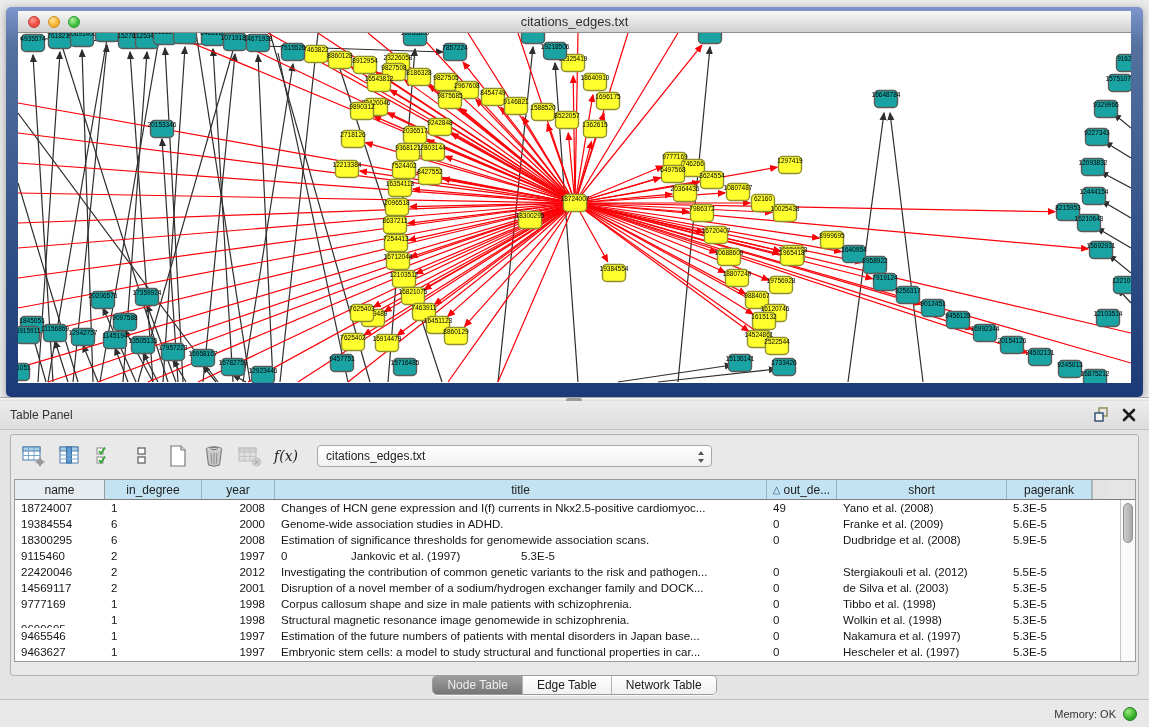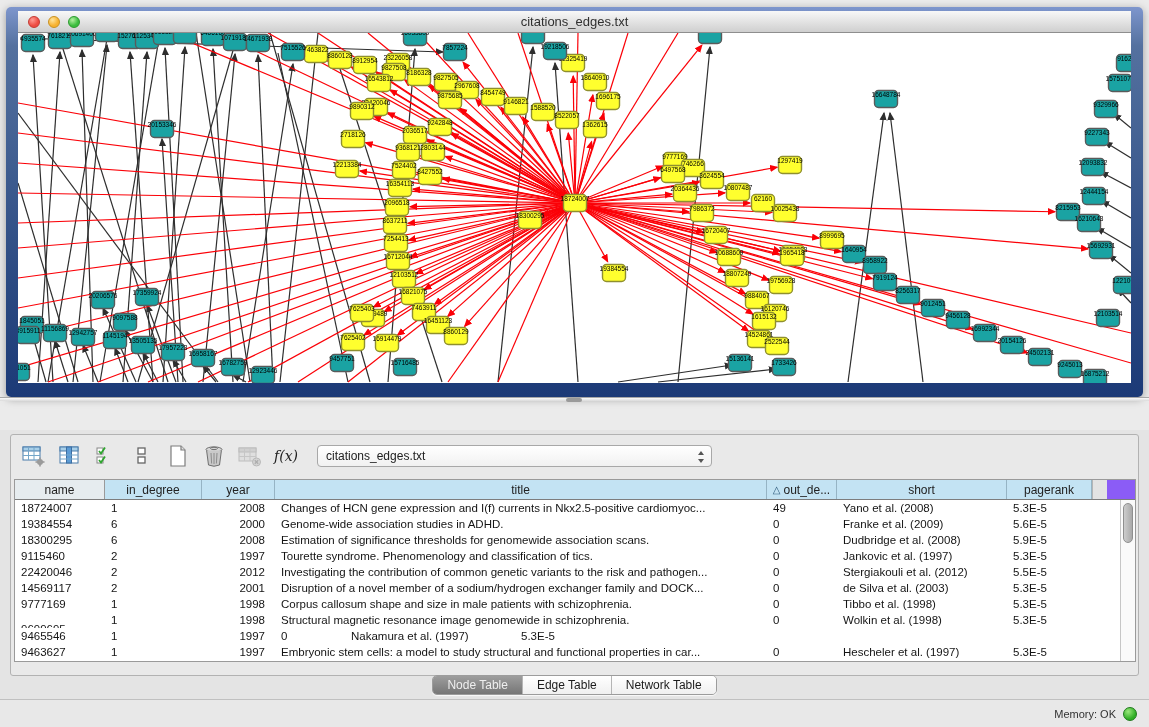--- a/index.html
+++ b/index.html
@@ -42,21 +42,21 @@
   .toolbar { height:42px; display:flex; align-items:center; gap:10px; padding-left:10px; }
   .tool { width:26px; height:26px; display:flex; align-items:center; justify-content:center; }
   .fx { font-family:"DejaVu Serif", serif; font-style:italic; font-size:14px; color:#222; }
   .combo { width:395px; height:22px; margin-left:8px; background:linear-gradient(#ffffff,#f1f1f1);
     border:1px solid #a8a8a8; border-radius:4px; display:flex; align-items:center;
     font-size:12px; color:#222; padding-left:8px; position:relative; }
   .combo-arrows { position:absolute; right:4px; top:2px; }
 
   .tablewrap { position:absolute; left:3px; top:44px; width:1122px; height:183px;
     background:#ffffff; border:1px solid #9a9a9a; display:flex; flex-direction:column; }
-  .thead { display:flex; height:20px; border-bottom:1px solid #7d7d7d; background:#8b5cf6; flex:none; }
+  .thead { display:flex; height:20px; border-bottom:1px solid #7d7d7d; background:#e5e5e5; flex:none; }
   .th { font-size:12px; color:#222; display:flex; align-items:center; justify-content:center;
     border-right:1px solid #96b4c4; background:#c3e3f3; height:100%; overflow:hidden; white-space:nowrap; }
   .th.first { background:#e6ecef; border-right:1px solid #9a9a9a; }
   .th .sort { color:#2f5b7c; font-size:10px; margin-right:3px; }
   .thcorner { width:15px; background:#e3e3e3; border-left:1px solid #b5b5b5; flex:none; }
   .tbody-row { display:flex; height:16px; }
   .td { font-size:11.5px; color:#141414; line-height:16px; white-space:nowrap; overflow:hidden; flex:none; }
   .td.l { padding-left:6px; text-align:left; }
   .td.r { padding-right:10px; text-align:right; }
   .bodyzone { display:flex; flex:1; }
@@ -770,20 +770,33 @@
             <text x="557" y="168" text-anchor="middle" font-size="6.5" fill="#000">18724007</text>
           </g>
         </svg>
       </div>
   </div>
 
   <div class="splitter">
     <div class="split-handle"></div>
   </div>
 
+  <div class="panel-header">
+    <span class="panel-title">Table Panel</span>
+    <span class="panel-header-icons">
+      <svg width="16" height="16">
+        <rect x="6" y="1" width="8" height="8" fill="none" stroke="#8a8a52" stroke-width="1.4"></rect>
+        <rect x="2" y="6" width="8" height="8" fill="#f2f2f2" stroke="#2f4a6e" stroke-width="1.4"></rect>
+      </svg>
+      <svg width="16" height="16">
+        <line x1="3" y1="3" x2="13" y2="13" stroke="#1c1c1c" stroke-width="2.6" stroke-linecap="round"></line>
+        <line x1="13" y1="3" x2="3" y2="13" stroke="#1c1c1c" stroke-width="2.6" stroke-linecap="round"></line>
+      </svg>
+    </span>
+  </div>
 
   <div class="panel-body">
     <div class="inner-box">
       <div class="toolbar">
         <span class="tool">
           <svg width="24" height="22">
               <rect x="1" y="2" width="17" height="13" fill="#ffffff" stroke="#4a7dab"></rect>
               <rect x="1" y="2" width="17" height="4" fill="#a8cfe8" stroke="#4a7dab"></rect>
               <line x1="6.5" y1="2" x2="6.5" y2="15" stroke="#74a6c9"></line>
               <line x1="12" y1="2" x2="12" y2="15" stroke="#74a6c9"></line>
@@ -891,21 +904,20 @@
                 <div class="td r" style="width: 73px;">2008</div>
                 <div class="td l" style="width: 492px;">Estimation of significance thresholds for genomewide association scans.</div>
                 <div class="td l" style="width: 70px;">0</div>
                 <div class="td l" style="width: 170px;">Dudbridge et al. (2008)</div>
                 <div class="td l" style="width: 85px;">5.9E-5</div>
               </div>
               <div class="tbody-row">
                 <div class="td l" style="width: 90px;">9115460</div>
                 <div class="td l" style="width: 97px;">2</div>
                 <div class="td r" style="width: 73px;">1997</div>
-                <div class="td l" style="width: 492px;">Tourette syndrome. Phenomenology and classification of tics.</div>
                 <div class="td l" style="width: 70px;">0</div>
                 <div class="td l" style="width: 170px;">Jankovic et al. (1997)</div>
                 <div class="td l" style="width: 85px;">5.3E-5</div>
               </div>
               <div class="tbody-row">
                 <div class="td l" style="width: 90px;">22420046</div>
                 <div class="td l" style="width: 97px;">2</div>
                 <div class="td r" style="width: 73px;">2012</div>
                 <div class="td l" style="width: 492px;">Investigating the contribution of common genetic variants to the risk and pathogen...</div>
                 <div class="td l" style="width: 70px;">0</div>
@@ -936,20 +948,21 @@
                 <div class="td r" style="width: 73px;">1998</div>
                 <div class="td l" style="width: 492px;">Structural magnetic resonance image genomewide in schizophrenia.</div>
                 <div class="td l" style="width: 70px;">0</div>
                 <div class="td l" style="width: 170px;">Wolkin et al. (1998)</div>
                 <div class="td l" style="width: 85px;">5.3E-5</div>
               </div>
               <div class="tbody-row">
                 <div class="td l" style="width: 90px;">9465546</div>
                 <div class="td l" style="width: 97px;">1</div>
                 <div class="td r" style="width: 73px;">1997</div>
+                <div class="td l" style="width: 492px;">Estimation of the future numbers of patients with mental disorders in Japan base...</div>
                 <div class="td l" style="width: 70px;">0</div>
                 <div class="td l" style="width: 170px;">Nakamura et al. (1997)</div>
                 <div class="td l" style="width: 85px;">5.3E-5</div>
               </div>
               <div class="tbody-row">
                 <div class="td l" style="width: 90px;">9463627</div>
                 <div class="td l" style="width: 97px;">1</div>
                 <div class="td r" style="width: 73px;">1997</div>
                 <div class="td l" style="width: 492px;">Embryonic stem cells: a model to study structural and functional properties in car...</div>
                 <div class="td l" style="width: 70px;">0</div>

